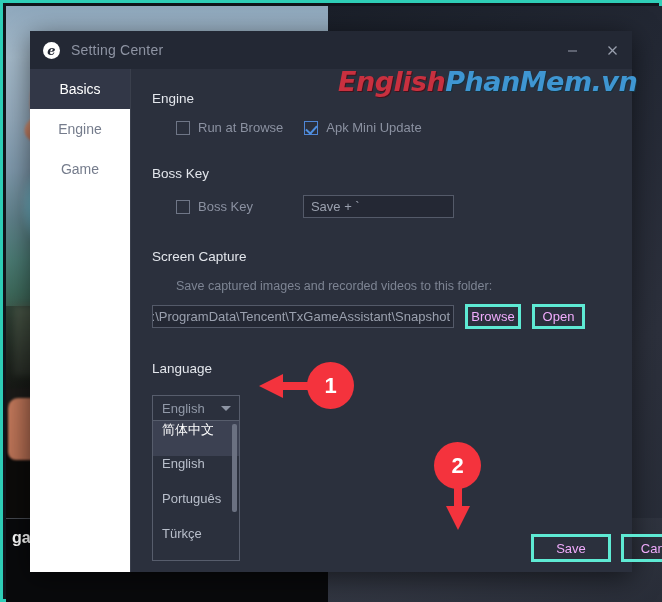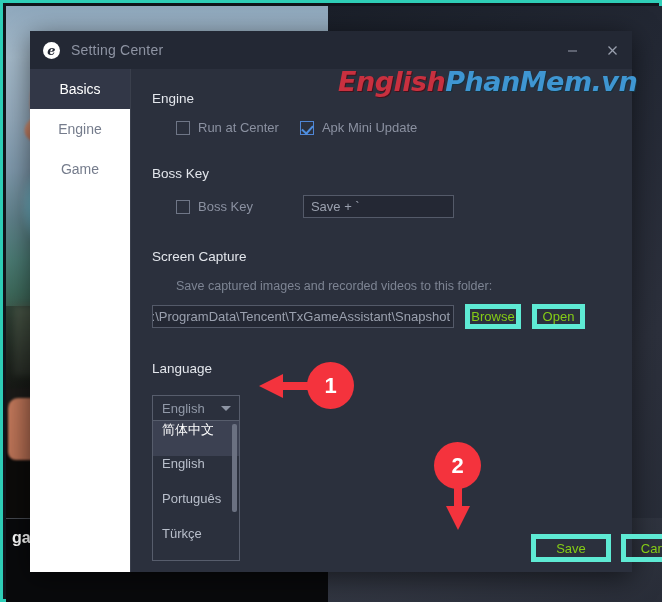--- a/index.html
+++ b/index.html
@@ -262,23 +262,23 @@
     font-size: 13px;
     display: flex;
     align-items: center;
     padding-left: 7px;
     overflow: hidden;
     white-space: nowrap;
   }
 
   .btn {
     height: 25px;
-    border: 5px solid #5eead4;
+    border: 3px solid #5eead4;
     background: transparent;
-    color: #84cc16;
+    color: #f0abfc;
     font-size: 13px;
     display: flex;
     align-items: center;
     justify-content: center;
     font-family: "Liberation Sans", sans-serif;
   }
 
   
   #lang-select {
     position: absolute;
@@ -422,21 +422,21 @@
           <span>Game</span>
         </div>
       </div>
 
       <div id="content">
 
         <div class="group-title">Engine</div>
 
         <div class="row" style="margin-top:14px;">
           <div class="cbx"></div>
-          <span class="cbx-label">Run at Center</span>
+          <span class="cbx-label">Run at Browse</span>
           <div class="cbx checked" style="margin-left:21px;"></div>
           <span class="cbx-label">Apk Mini Update</span>
         </div>
 
         <div class="group-title" style="margin-top:31px;">Boss Key</div>
 
         <div class="row" style="margin-top:14px;">
           <div class="cbx"></div>
           <span class="cbx-label">Boss Key</span>
           <div class="txtfield" style="margin-left:50px; width:151px;">

